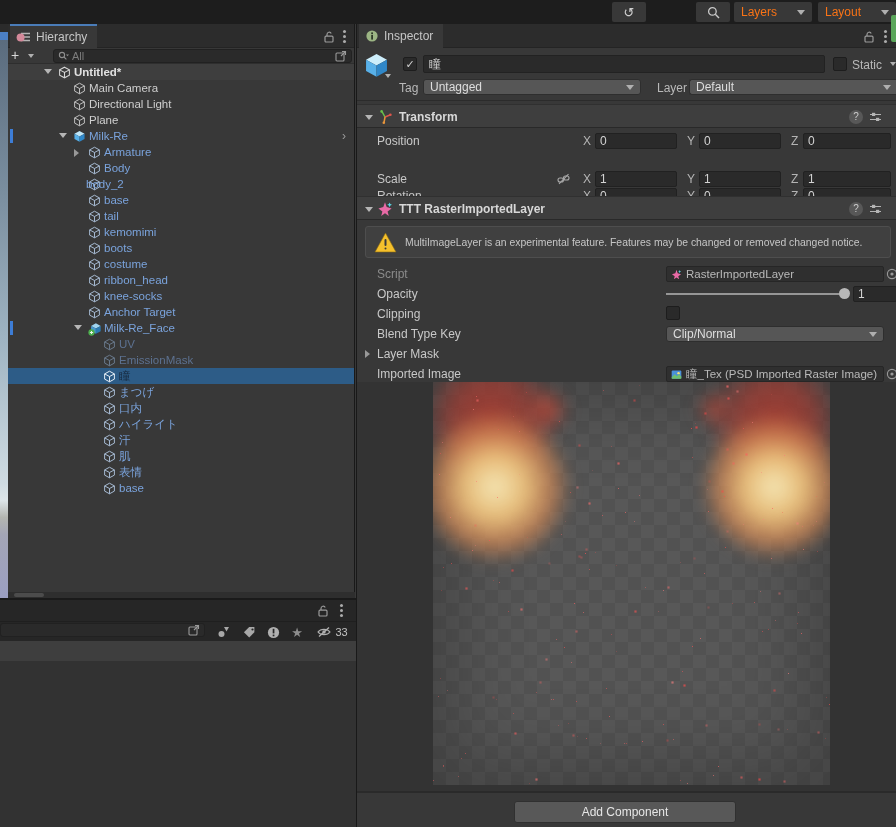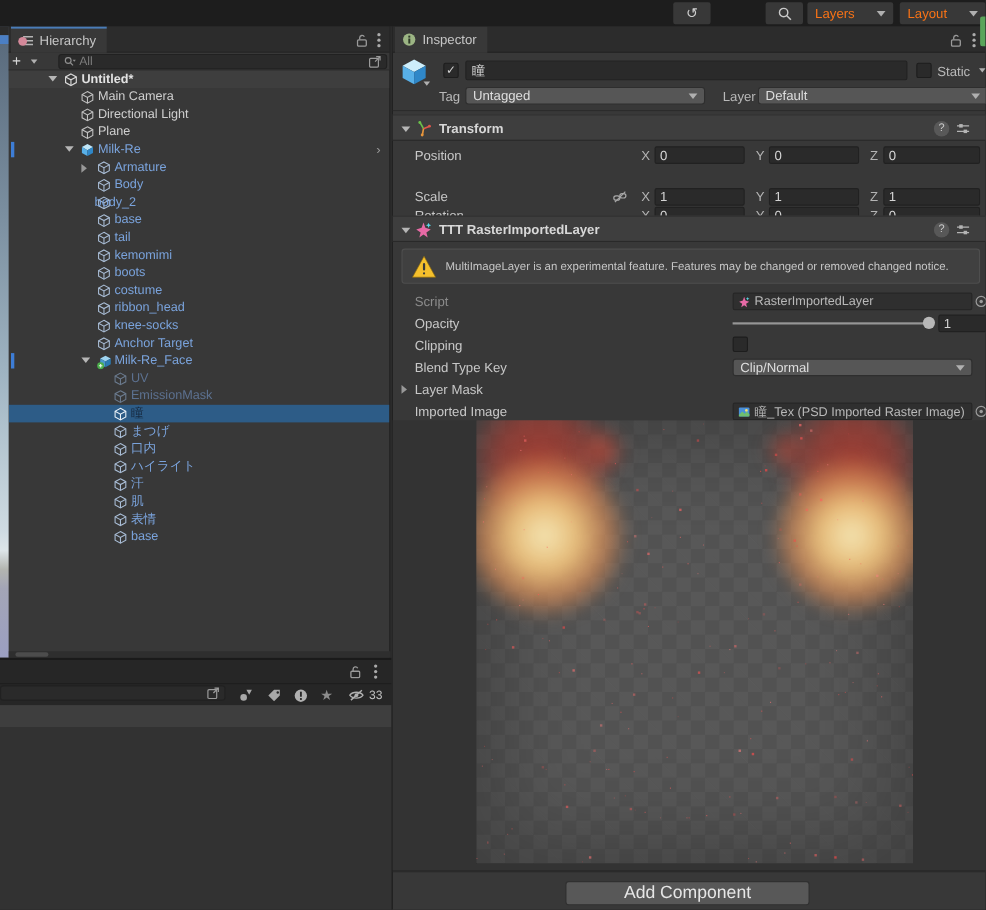--- a/index.html
+++ b/index.html
@@ -120,21 +120,21 @@
     background-image:
       linear-gradient(45deg, rgba(255,255,255,.035) 25%, transparent 25%, transparent 75%, rgba(255,255,255,.035) 75%),
       linear-gradient(45deg, rgba(255,255,255,.035) 25%, transparent 25%, transparent 75%, rgba(255,255,255,.035) 75%);
     background-position:0 0, 13px 13px; background-size:26px 26px; overflow:hidden;
     box-shadow: inset 0 0 70px 25px rgba(0,0,0,0.22); }
   .blob { position:absolute; filter:blur(7px); border-radius:50%; }
   #speck { position:absolute; left:0; top:0; width:1px; height:1px; }
   
   #insp-divider { position:absolute; left:0; top:767px; width:540px; height:2px; background:#2a2a2a; }
   #add-comp { position:absolute; left:157px; top:777px; width:222px; height:22px; background:#585858;
-    border:1px solid #303030; border-radius:3px; color:#e6e6e6; font-size:16px;
+    border:1px solid #303030; border-radius:3px; color:#e6e6e6; font-size:12px;
     display:flex; align-items:center; justify-content:center; }
   svg { display:block; }
 </style>
 </head>
 <body>
 
 <div id="stage">
 
   <div id="topbar">
     <div class="tb-btn" style="left:612px;width:34px">

